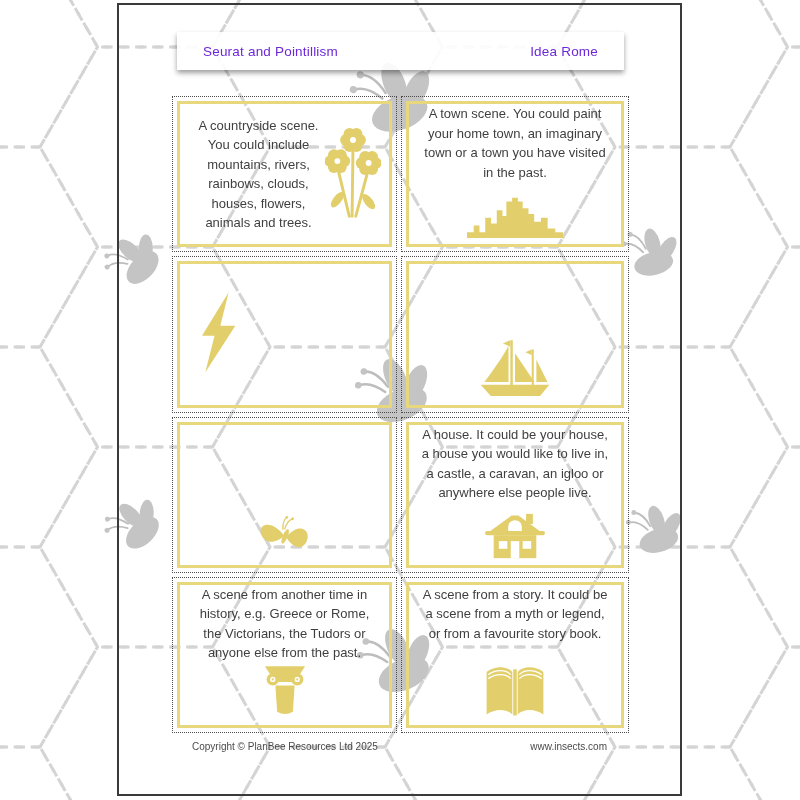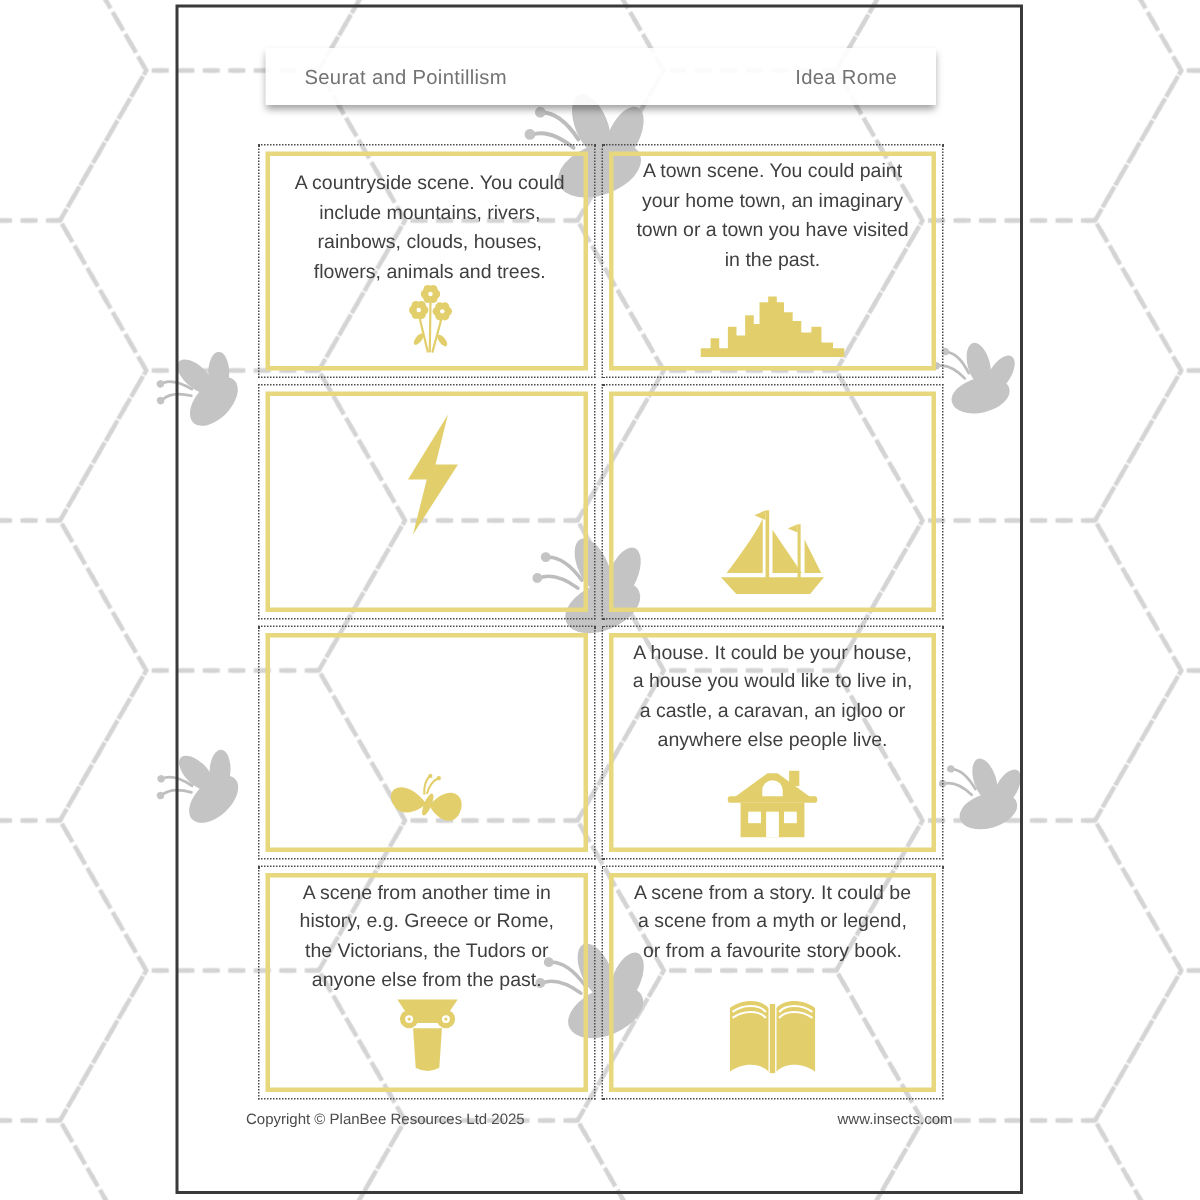--- a/index.html
+++ b/index.html
@@ -7,33 +7,33 @@
          font-family:"Liberation Sans",sans-serif;}
   .layer{position:absolute;left:0;top:0;width:800px;height:800px;}
   .pattern-layer{z-index:1;}
   .bee-layer{z-index:2;}
   .page-border{position:absolute;left:117px;top:3px;width:565px;height:793px;
                border:2px solid #3a3a3a;box-sizing:border-box;z-index:3;}
   .header-bar{position:absolute;left:177px;top:32px;width:447px;height:38px;
               background:rgba(255,255,255,0.9);box-shadow:0 3px 5px rgba(0,0,0,0.38);
               display:flex;justify-content:space-between;align-items:center;
               padding:0 26px;box-sizing:border-box;z-index:4;
-              font-size:13.5px;color:#737373;letter-spacing:.2px;}
+              font-size:13.5px;color:#6d28d9;letter-spacing:.2px;}
   .cards-grid{position:absolute;left:172px;top:96px;width:457px;height:637px;
               display:grid;grid-template-columns:225px 228px;grid-template-rows:repeat(4,1fr);
               gap:4px;z-index:4;}
   .card{position:relative;border:1.5px dotted #4b4b4b;box-sizing:border-box;background:transparent;}
   .frame{position:absolute;inset:4px;border:3px solid #e7d77d;box-sizing:border-box;
          display:flex;}
   .frame.col{flex-direction:column;align-items:center;padding:0 12px 6px;}
-  .frame.row{flex-direction:column;align-items:center;padding:8px 8px 8px 12px;}
+  .frame.row{flex-direction:row;align-items:center;padding:8px 8px 8px 12px;}
   .card-text{font-size:13px;line-height:1.5;color:#3f3f3f;text-align:center;}
   .row .card-text{flex:1;}
   .icon-bottom{margin-top:auto;flex:0 0 auto;}
-  .footer{position:absolute;left:117px;top:741px;width:565px;padding:0 47px;
+  .footer{position:absolute;left:117px;top:741px;width:565px;padding:0 75px;
           box-sizing:border-box;display:flex;justify-content:space-between;
           font-size:10px;color:#4b4b4b;z-index:4;}
   svg{display:block;}
 </style>
 </head>
 <body>
 
 <div class="stage">
 
   <svg class="layer pattern-layer" width="800" height="800" viewBox="0 0 800 800">

